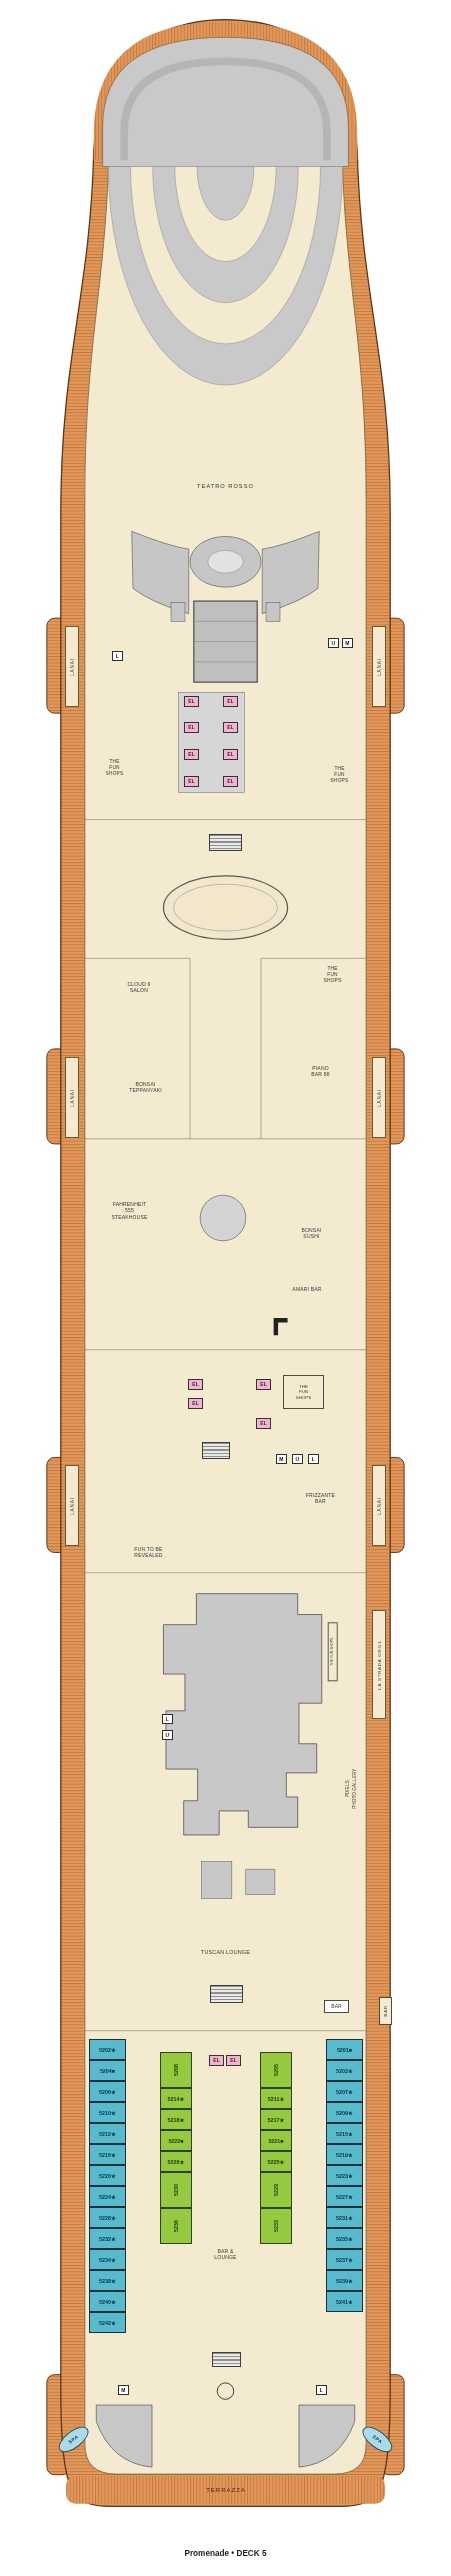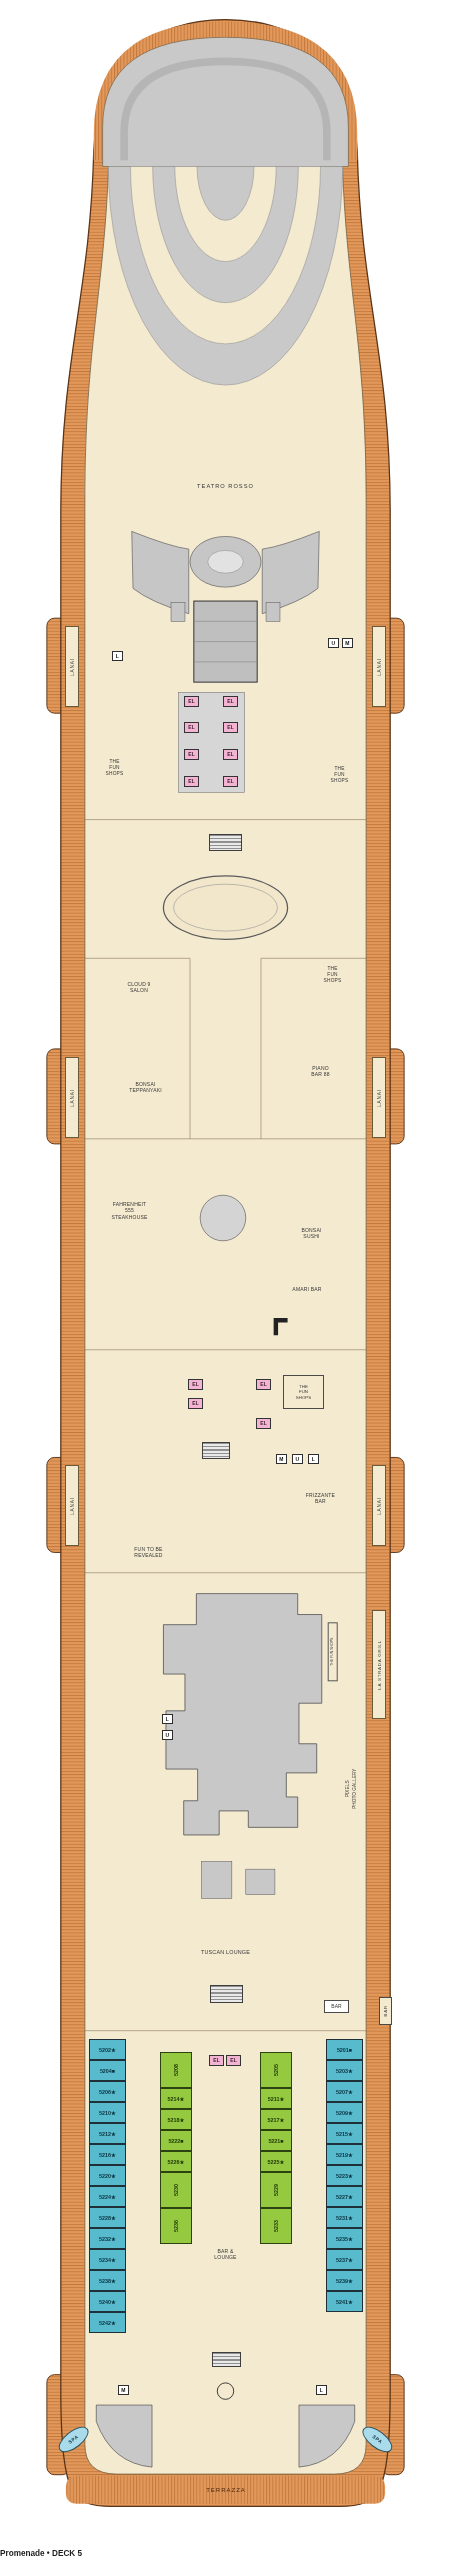--- a/index.html
+++ b/index.html
@@ -16,21 +16,21 @@
   .cabin-col{position:absolute;display:flex;flex-direction:column;}
   .cabin{flex:none;height:21px;box-sizing:border-box;border:0.6px solid #1f3038;display:flex;align-items:center;justify-content:center;font:700 5.4px "Liberation Sans",sans-serif;}
   .teal{background:#57BACD;color:#09323f;}
   .green{background:#94C940;color:#1e3506;border-color:#2c4210;}
   .green-col .cabin:nth-child(1),.green-col .cabin:nth-child(6),.green-col .cabin:nth-child(7){height:36px;writing-mode:vertical-rl;transform:rotate(180deg);}
   #col-port-outer{left:89px;top:2039px;width:37px;}
   #col-port-inner{left:160px;top:2052px;width:32px;}
   #col-stbd-inner{left:260px;top:2052px;width:32px;}
   #col-stbd-outer{left:326px;top:2039px;width:37px;}
   .spa{position:absolute;width:35px;height:16.5px;border-radius:50%;background:#A9DBEB;border:1px solid #2b525f;box-sizing:border-box;display:flex;align-items:center;justify-content:center;font:700 4.8px "Liberation Sans",sans-serif;color:#173c48;letter-spacing:0.6px;}
-  .caption{position:absolute;left:0;right:0;top:2549px;font:700 8.2px "Liberation Sans",sans-serif;color:#1c1c1c;}
+  .caption{position:absolute;left:0;right:0;top:2549px;text-align:center;font:700 8.2px "Liberation Sans",sans-serif;color:#1c1c1c;}
 </style>
 </head>
 <body>
 
 <div id="plan">
 
   <svg id="hull-svg" width="451" height="2576" viewBox="0 0 712 4065">
     <defs>
       <pattern id="ph" width="6" height="5" patternUnits="userSpaceOnUse">
         <rect width="6" height="5" fill="#E2985A"></rect>

